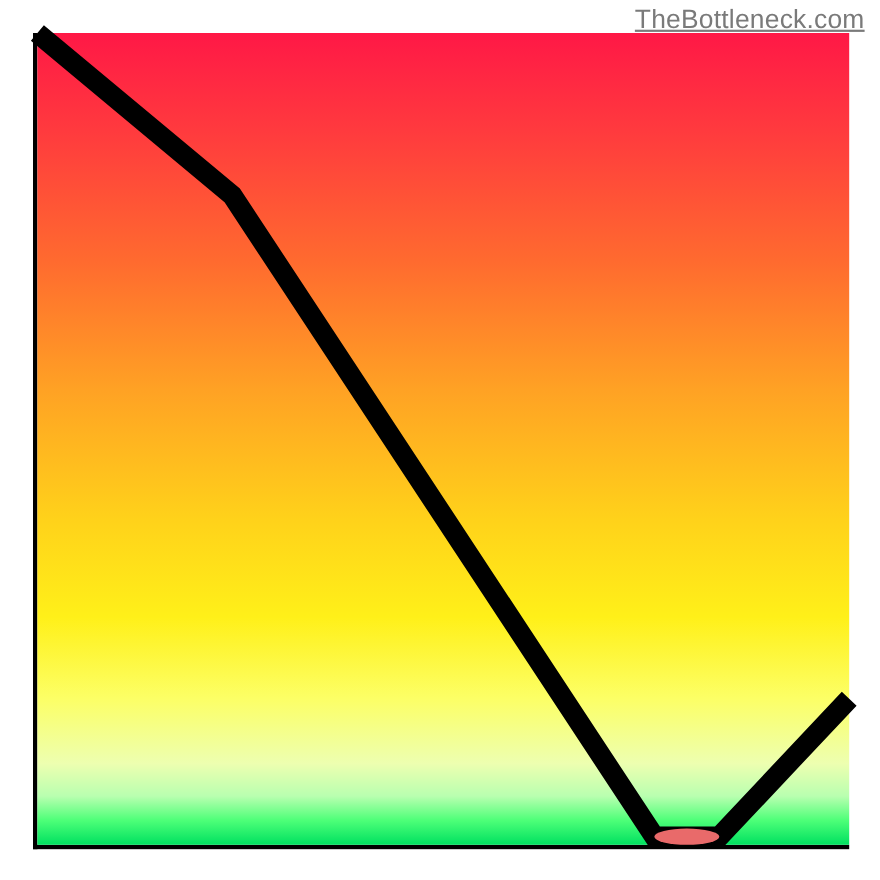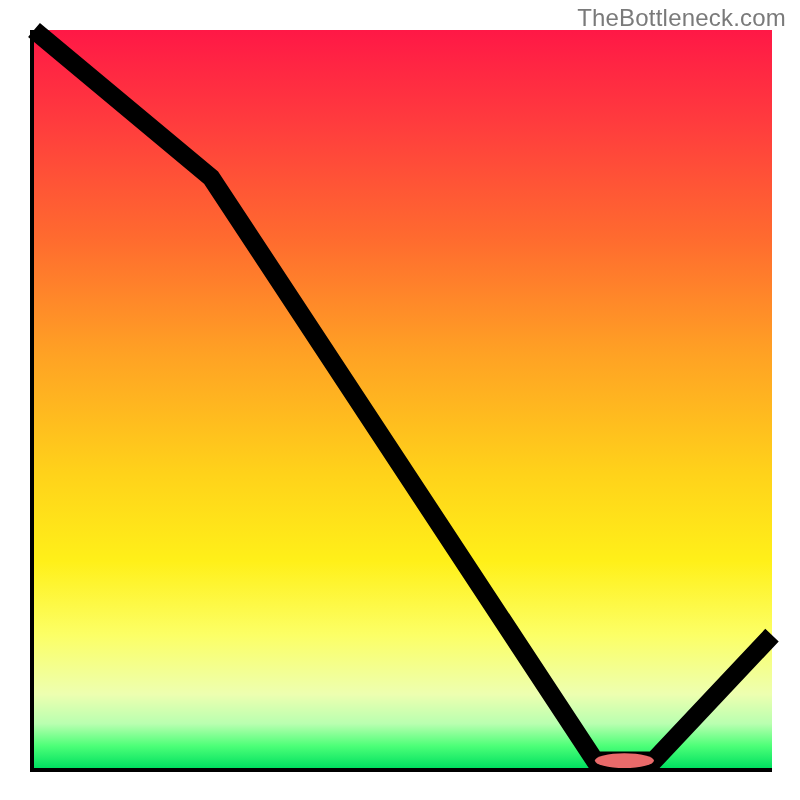--- a/index.html
+++ b/index.html
@@ -17,20 +17,21 @@
   }
   .watermark {
     position: absolute;
     top: 4px;
     right: 14px;
     font-size: 24px;
     color: #7a7a7a;
     font-weight: 500;
     letter-spacing: 0.2px;
     z-index: 5;
+    text-decoration: underline;
   }
   .plot-frame {
     position: absolute;
     left: 30px;
     top: 30px;
     width: 742px;
     height: 742px;
     border-left: 4px solid #000;
     border-bottom: 4px solid #000;
     box-sizing: border-box;

